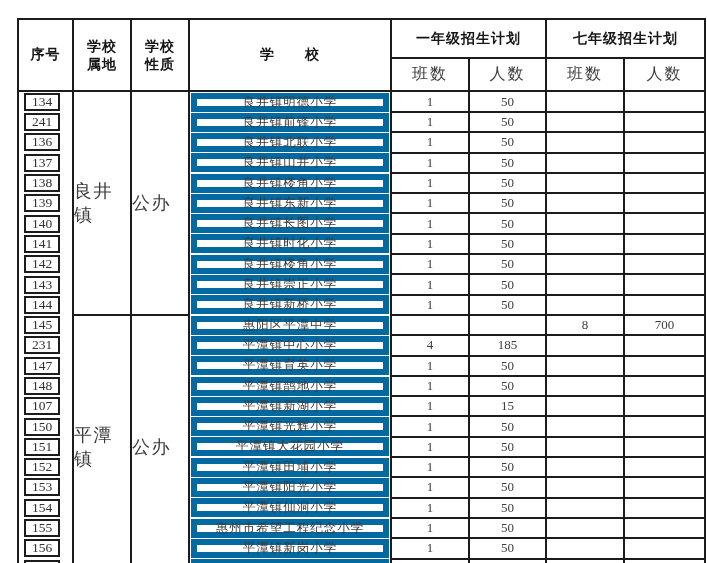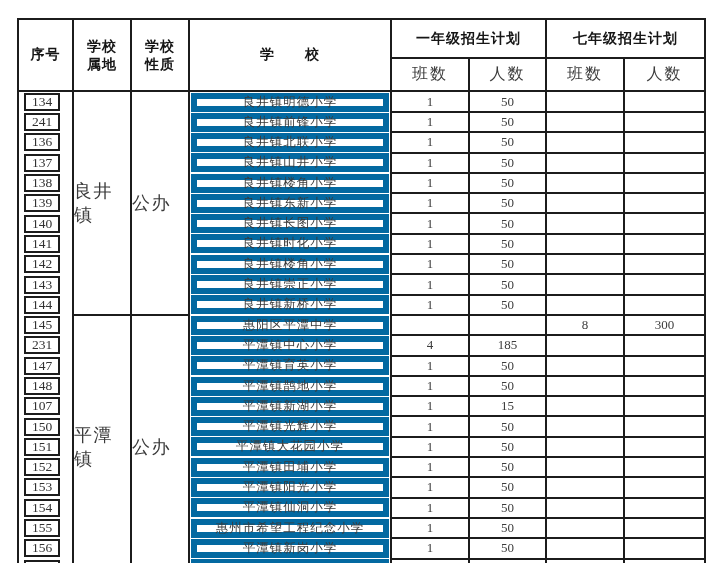--- a/index.html
+++ b/index.html
@@ -194,21 +194,21 @@
             <div class="sbox">145</div>
           </td>
     <td class="merge" rowspan="13">平潭镇</td>
           <td class="merge" rowspan="13">公办</td>
           <td class="school-td">
             <div class="schbox">惠阳区平潭中学</div>
           </td>
     <td class="num"></td>
     <td class="num"></td>
     <td class="num">8</td>
-    <td class="num">300</td>
+    <td class="num">700</td>
   </tr>
         <tr class="br">
     <td class="serial-td">
             <div class="sbox">231</div>
           </td>
     <td class="school-td">
             <div class="schbox">平潭镇中心小学</div>
           </td>
     <td class="num">4</td>
     <td class="num">185</td>

